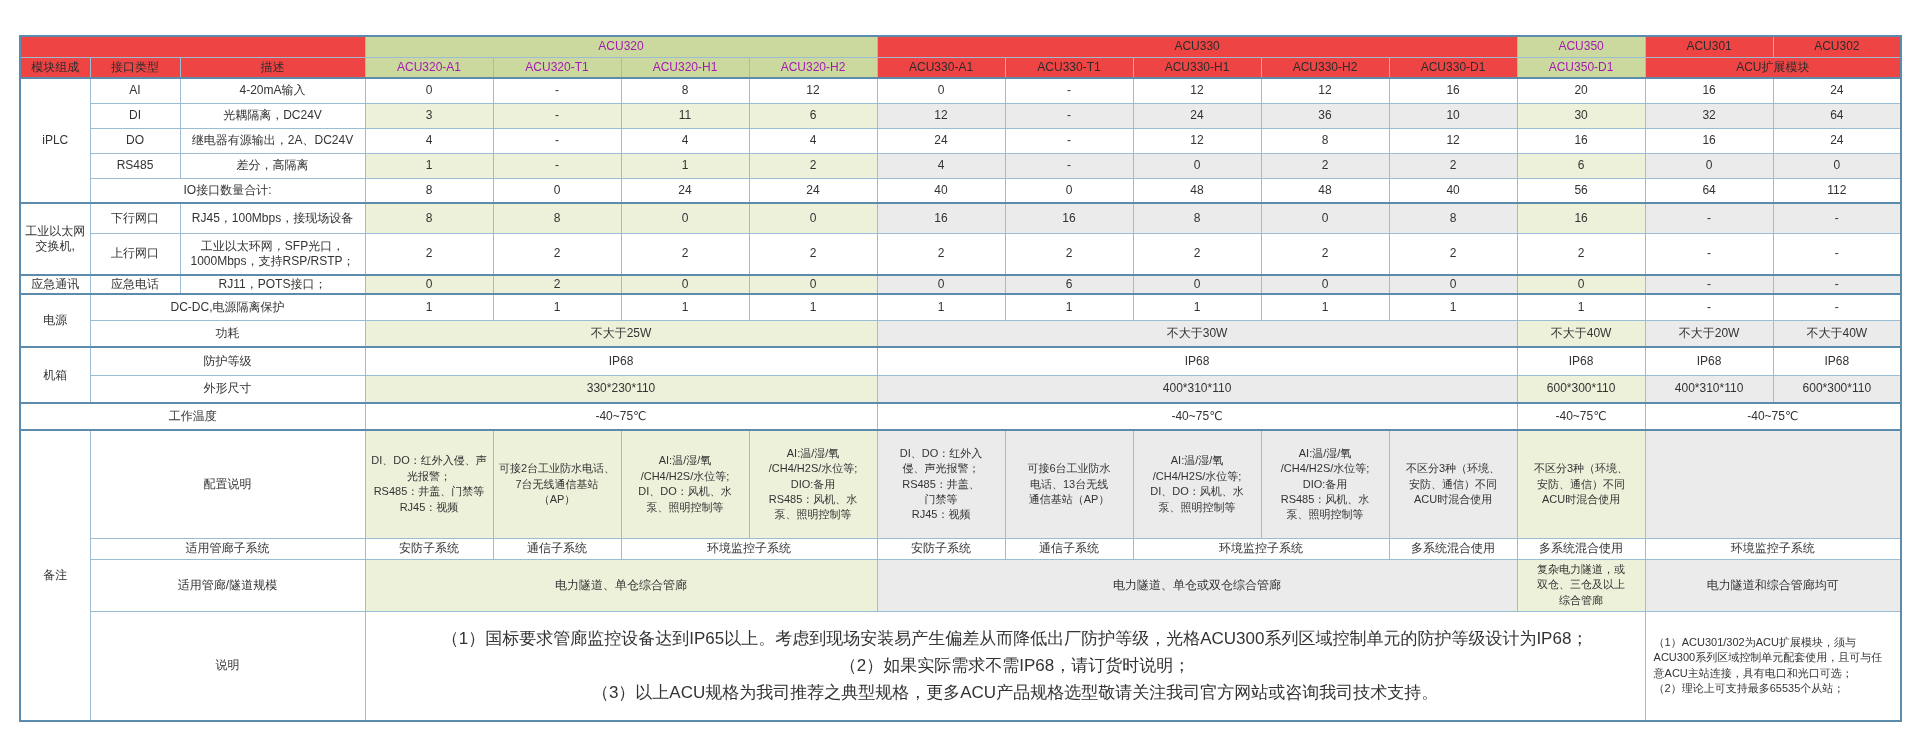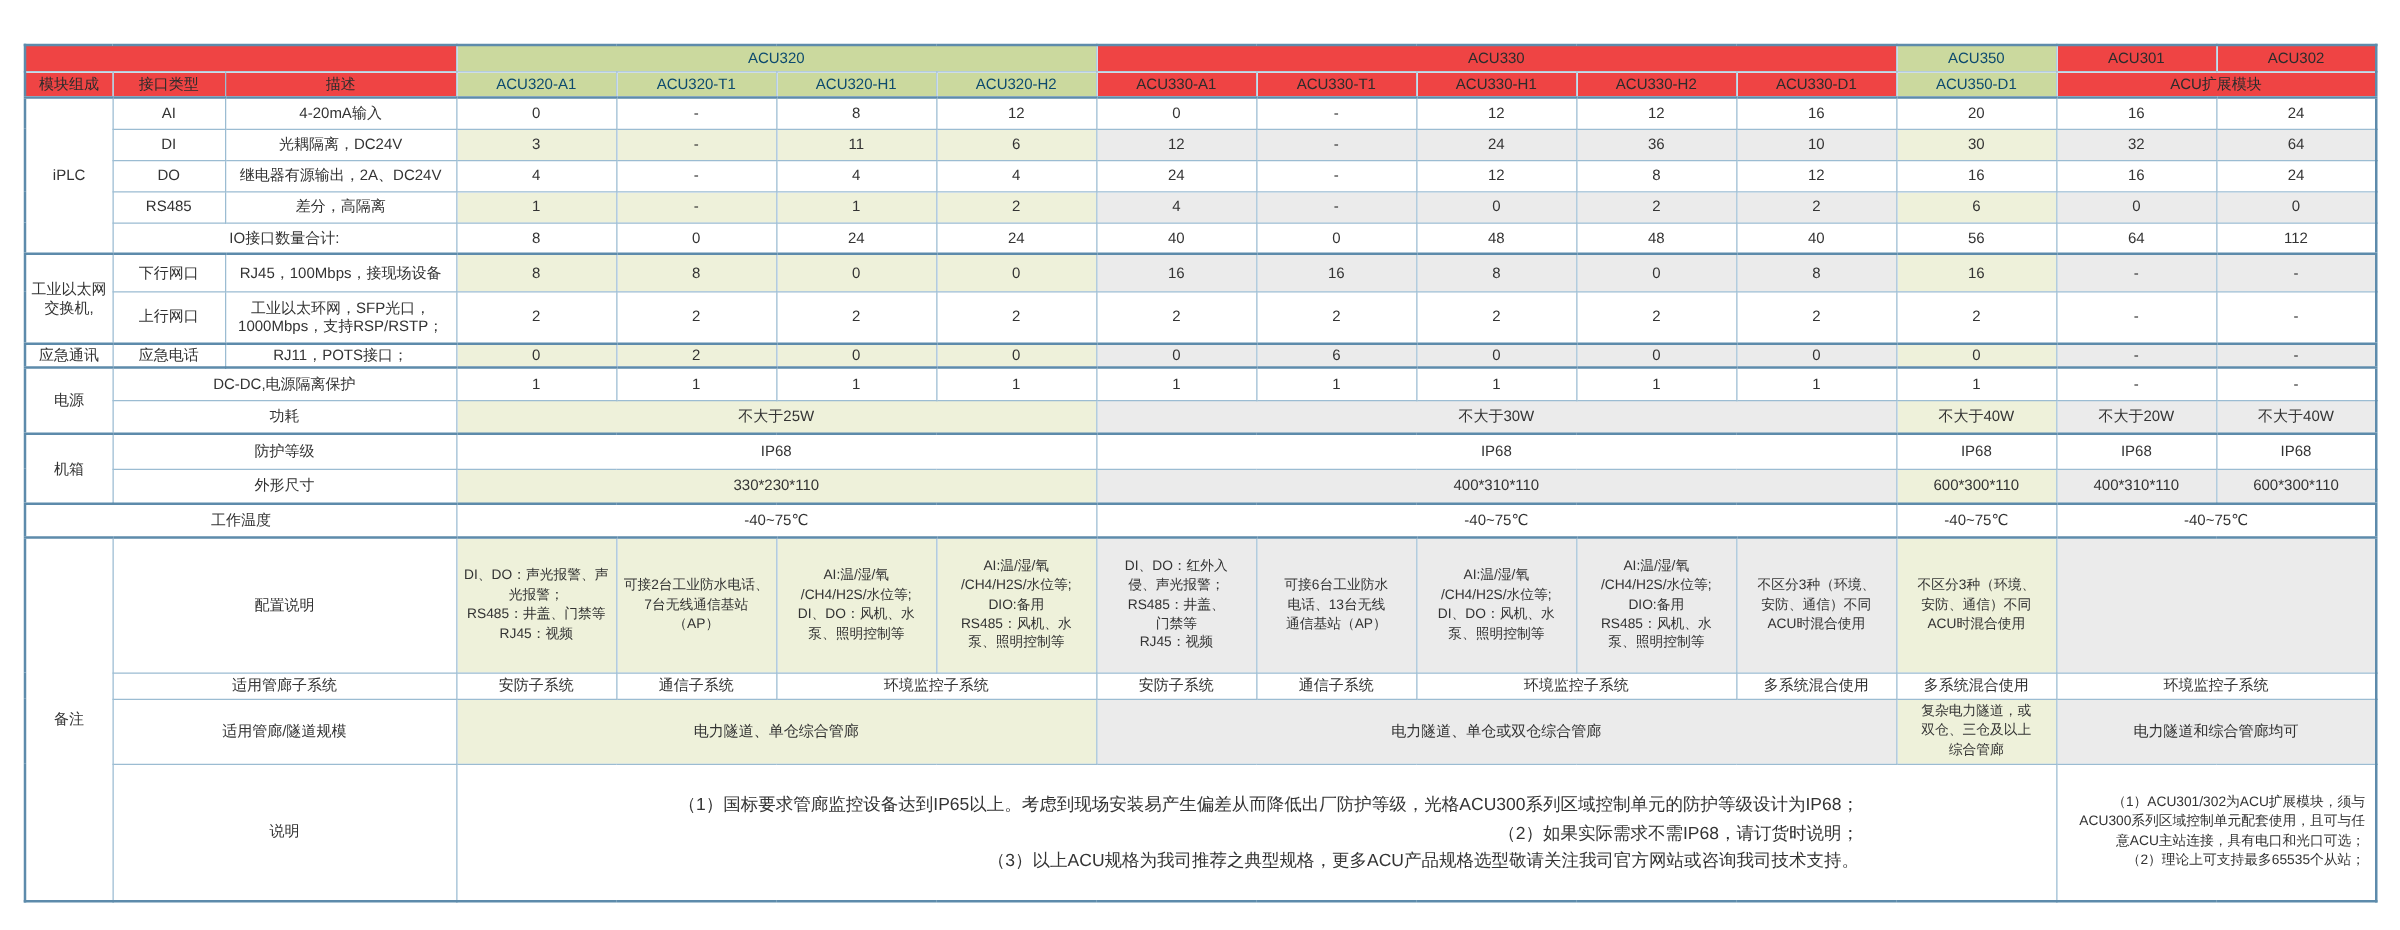--- a/index.html
+++ b/index.html
@@ -8,26 +8,26 @@
   table.spec{position:absolute;left:19px;top:35px;width:1881px;border-collapse:collapse;table-layout:fixed;border:2px solid #5d8bab;}
   td{border:1px solid #9bbcd2;text-align:center;vertical-align:middle;font-size:12px;line-height:1.25;padding:1px 3px;overflow:hidden;}
   td .cell-text{white-space:pre-line;display:inline-block;}
   tr.thick td{border-top:2px solid #5d8bab;}
   
   td.w{background:#ffffff;}
   td.lab{background:#ffffff;}
   td.g{background:#eef1da;}
   td.e{background:#ebebeb;}
   td.hb{background:#ef4444;color:#2c2c2c;}
-  td.hg{background:#cbd99e;color:#0c4a6e;}
+  td.hg{background:#cbd99e;color:#a21caf;}
   td.sm{font-size:11px;line-height:1.4;}
   td.al{text-align:left;padding:4px 8px;}
-  td.al .cell-text{text-align:right;}
+  td.al .cell-text{text-align:left;}
   td.notes{text-align:center;}
-  td.notes .cell-text{text-align:right;font-size:14px;line-height:1.6;margin-left:20px;}
+  td.notes .cell-text{text-align:center;font-size:17px;line-height:1.6;margin-left:20px;}
 </style>
 </head>
 <body>
 
 <div class="page">
   <table class="spec">
     <colgroup>
         <col style="width: 70px;">
         <col style="width: 90px;">
         <col style="width: 185px;">
@@ -245,21 +245,21 @@
         <tr class="thick" style="height: 27px;">
           <td colspan="3" class="lab"><span class="cell-text">工作温度</span></td>
           <td colspan="4" class="w"><span class="cell-text">-40~75℃</span></td>
           <td colspan="5" class="w"><span class="cell-text">-40~75℃</span></td>
           <td class="w"><span class="cell-text">-40~75℃</span></td>
           <td colspan="2" class="w"><span class="cell-text">-40~75℃</span></td>
         </tr>
         <tr class="thick" style="height: 108px;">
           <td rowspan="4" class="lab"><span class="cell-text">备注</span></td>
           <td colspan="2" class="lab"><span class="cell-text">配置说明</span></td>
-          <td class="g sm"><span class="cell-text">DI、DO：声光报警、声
+          <td class="g sm"><span class="cell-text">DI、DO：红外入侵、声
 光报警；
 RS485：井盖、门禁等
 RJ45：视频</span></td>
           <td class="g sm"><span class="cell-text">可接2台工业防水电话、
 7台无线通信基站
 （AP）</span></td>
           <td class="g sm"><span class="cell-text">AI:温/湿/氧
 /CH4/H2S/水位等;
 DI、DO：风机、水
 泵、照明控制等</span></td>

